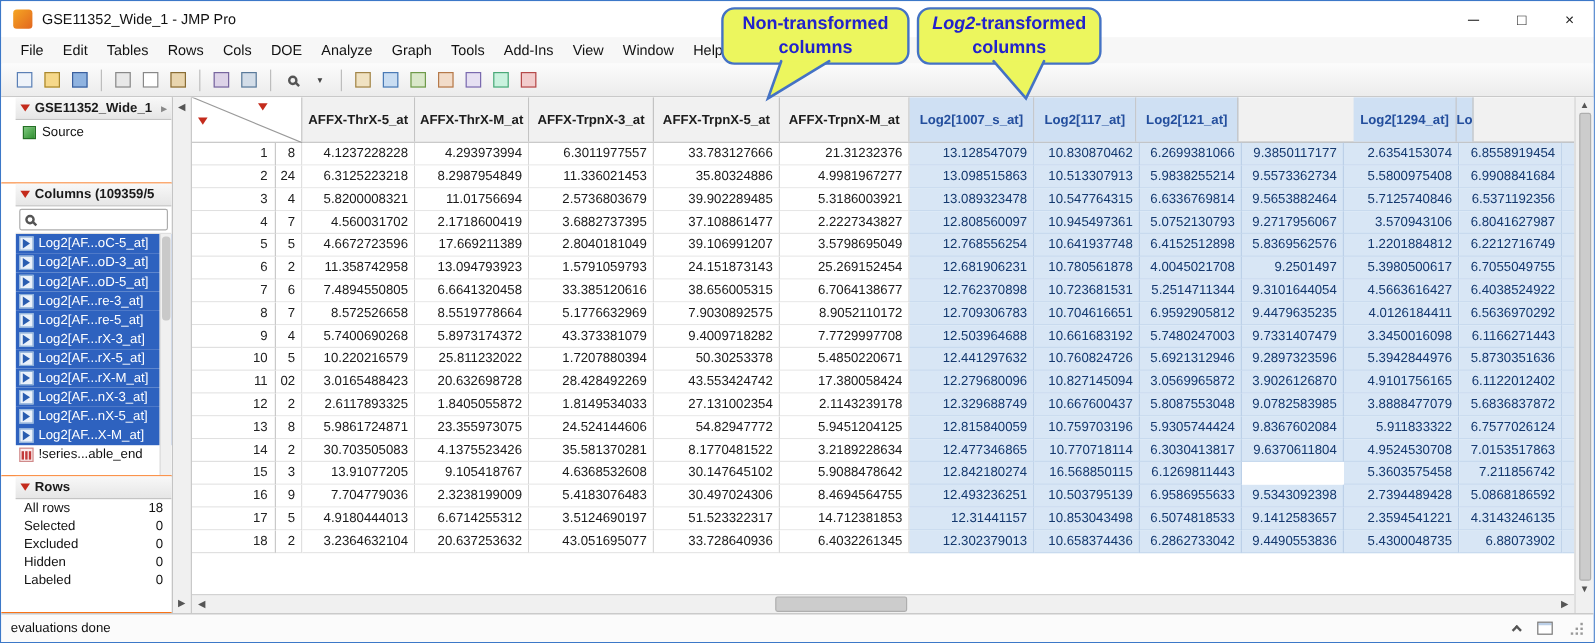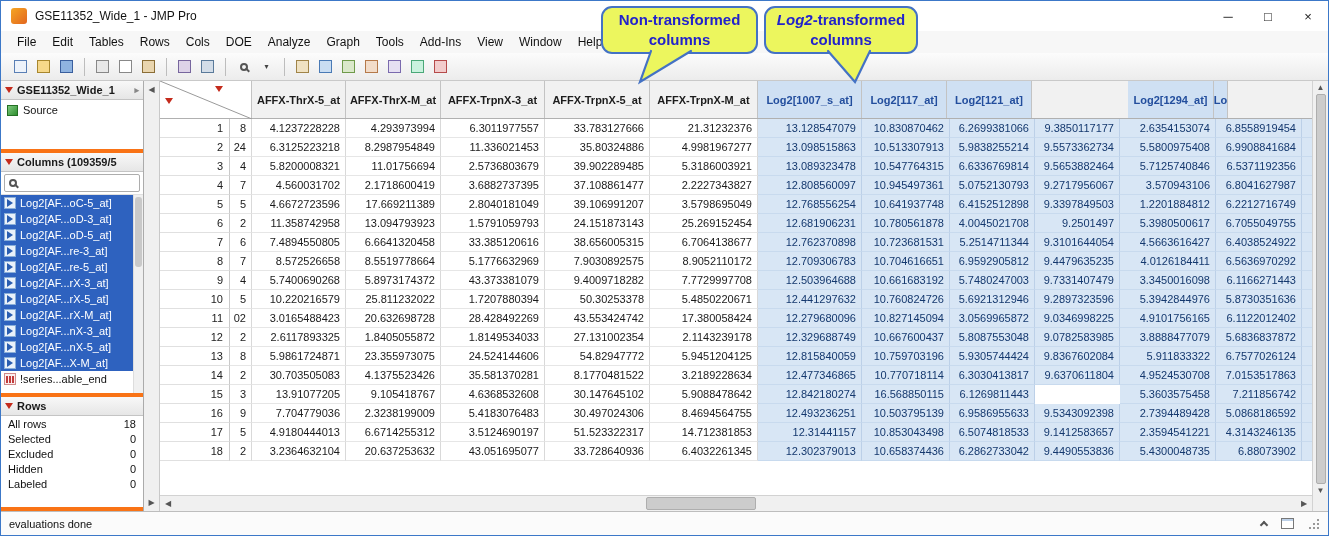--- a/index.html
+++ b/index.html
@@ -27,21 +27,21 @@
   .mag { width:8px; height:8px; border:2px solid #555; border-radius:50%; position:relative; display:block; }
   .mag::after { content:''; position:absolute; width:5px; height:2px; background:#555;
                 right:-4px; bottom:-2px; transform:rotate(45deg); }
   .ddarrow { font-size:8px; color:#444; }
 
   
   .main { flex:1; display:flex; min-height:0; background:#fff; }
 
   
   .sidebar { width:143px; flex:none; display:flex; flex-direction:column; background:#f2f2f2; border-right:1px solid #ababab; }
-  .panel { background:#fff; border-bottom:4px solid #f97316; display:flex; flex-direction:column; overflow:hidden; }
+  .panel { background:#fff; border-bottom:1px solid #f97316; display:flex; flex-direction:column; overflow:hidden;padding-left:12px; }
   .panel-header { height:19px; flex:none; display:flex; align-items:center; gap:4px; padding:0 4px;
                   background:linear-gradient(#f8f8f8,#e6e6e6); border-bottom:1px solid #c4c4c4;
                   font-size:11px; font-weight:bold; color:#1a1a1a; white-space:nowrap; overflow:hidden; }
   .red-tri { width:0; height:0; border-left:4px solid transparent; border-right:4px solid transparent;
              border-top:6px solid #c42b1c; flex:none; }
   .dock { margin-left:auto; color:#888; font-size:9px; }
   .panel-table { height:72px; flex:none; }
   .script-row { display:flex; align-items:center; gap:5px; padding:4px 6px; font-size:11px; color:#111; }
   .script-icon { width:11px; height:11px; background:linear-gradient(135deg,#7ec97e,#2f8f2f); border:1px solid #247024; flex:none; }
   .panel-cols { height:244px; flex:none; }
@@ -444,21 +444,21 @@
             <div class="row-num">5</div>
             <div class="td" style="width: 22px;">5</div>
             <div class="td" style="width: 94px;">4.6672723596</div>
             <div class="td" style="width: 95px;">17.669211389</div>
             <div class="td" style="width: 104px;">2.8040181049</div>
             <div class="td" style="width: 105px;">39.106991207</div>
             <div class="td" style="width: 108px;">3.5798695049</div>
             <div class="td sel" style="width: 104px;">12.768556254</div>
             <div class="td sel" style="width: 88px;">10.641937748</div>
             <div class="td sel" style="width: 85px;">6.4152512898</div>
-            <div class="td sel" style="width: 85px;">9.3397849503</div>
+            <div class="td sel" style="width: 85px;">5.8369562576</div>
             <div class="td sel" style="width: 96px;">1.2201884812</div>
             <div class="td sel" style="width: 86px;">6.2212716749</div>
             <div class="td sel" style="width: 14px;"></div>
           </div>
           <div class="tr">
             <div class="row-num">6</div>
             <div class="td" style="width: 22px;">2</div>
             <div class="td" style="width: 94px;">11.358742958</div>
             <div class="td" style="width: 95px;">13.094793923</div>
             <div class="td" style="width: 104px;">1.5791059793</div>
@@ -540,21 +540,21 @@
             <div class="row-num">11</div>
             <div class="td" style="width: 22px;">02</div>
             <div class="td" style="width: 94px;">3.0165488423</div>
             <div class="td" style="width: 95px;">20.632698728</div>
             <div class="td" style="width: 104px;">28.428492269</div>
             <div class="td" style="width: 105px;">43.553424742</div>
             <div class="td" style="width: 108px;">17.380058424</div>
             <div class="td sel" style="width: 104px;">12.279680096</div>
             <div class="td sel" style="width: 88px;">10.827145094</div>
             <div class="td sel" style="width: 85px;">3.0569965872</div>
-            <div class="td sel" style="width: 85px;">9.0346998225</div>
+            <div class="td sel" style="width: 85px;">3.9026126870</div>
             <div class="td sel" style="width: 96px;">4.9101756165</div>
             <div class="td sel" style="width: 86px;">6.1122012402</div>
             <div class="td sel" style="width: 14px;"></div>
           </div>
           <div class="tr">
             <div class="row-num">12</div>
             <div class="td" style="width: 22px;">2</div>
             <div class="td" style="width: 94px;">2.6117893325</div>
             <div class="td" style="width: 95px;">1.8405055872</div>
             <div class="td" style="width: 104px;">1.8149534033</div>

